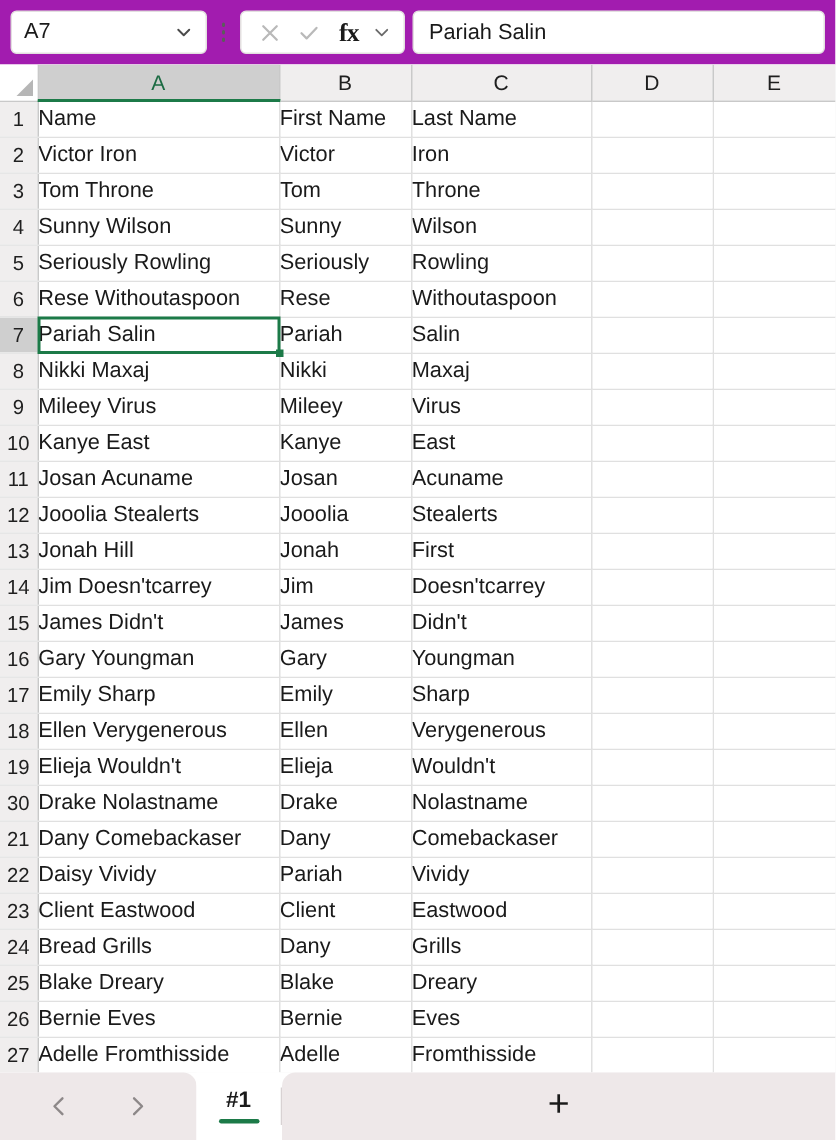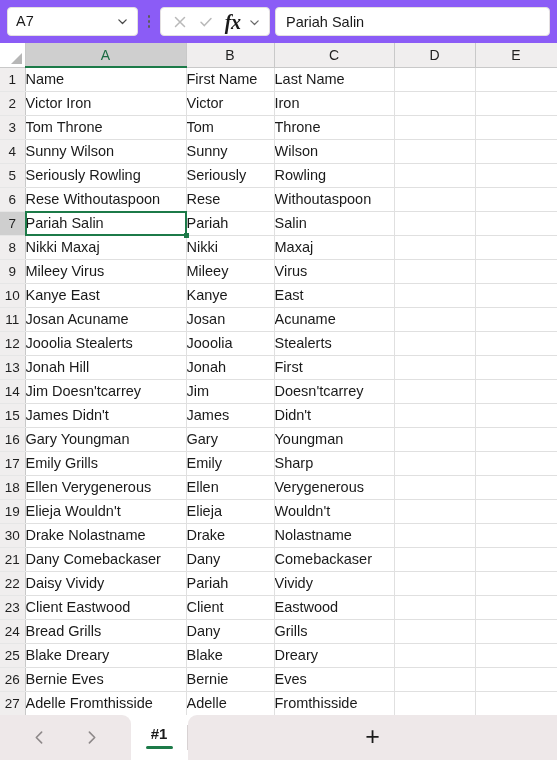--- a/index.html
+++ b/index.html
@@ -19,21 +19,21 @@
     height: 760px;
     display: flex;
     flex-direction: column;
     background: #ffffff;
   }
 
   
   .formula-bar {
     height: 43px;
     min-height: 43px;
-    background: #8b5cf6;
+    background: #a21caf;
     display: flex;
     align-items: center;
     padding: 0 7px;
     gap: 0px;
   }
 
   .name-box {
     width: 131px;
     height: 29px;
     background: #ffffff;
@@ -91,23 +91,22 @@
   }
   .icon-btn {
     width: 22px;
     height: 22px;
     display: flex;
     align-items: center;
     justify-content: center;
   }
   .fx-label {
     font-family: "Liberation Serif", serif;
-    font-style: italic;
     font-weight: bold;
-    font-size: 20px;
+    font-size: 17px;
     color: #1a1a1a;
     letter-spacing: -0.5px;
     line-height: 1;
   }
 
   .formula-input {
     flex: 1;
     height: 29px;
     background: #ffffff;
     border: 1px solid #e3dfe0;
@@ -489,21 +488,21 @@
           <tr>
             <td class="rowhead">16</td>
             <td class="cell">Gary Youngman</td>
             <td class="cell">Gary</td>
             <td class="cell">Youngman</td>
             <td class="cell"></td>
             <td class="cell"></td>
           </tr>
           <tr>
             <td class="rowhead">17</td>
-            <td class="cell">Emily Grills</td>
+            <td class="cell">Emily Sharp</td>
             <td class="cell">Emily</td>
             <td class="cell">Sharp</td>
             <td class="cell"></td>
             <td class="cell"></td>
           </tr>
           <tr>
             <td class="rowhead">18</td>
             <td class="cell">Ellen Verygenerous</td>
             <td class="cell">Ellen</td>
             <td class="cell">Verygenerous</td>

